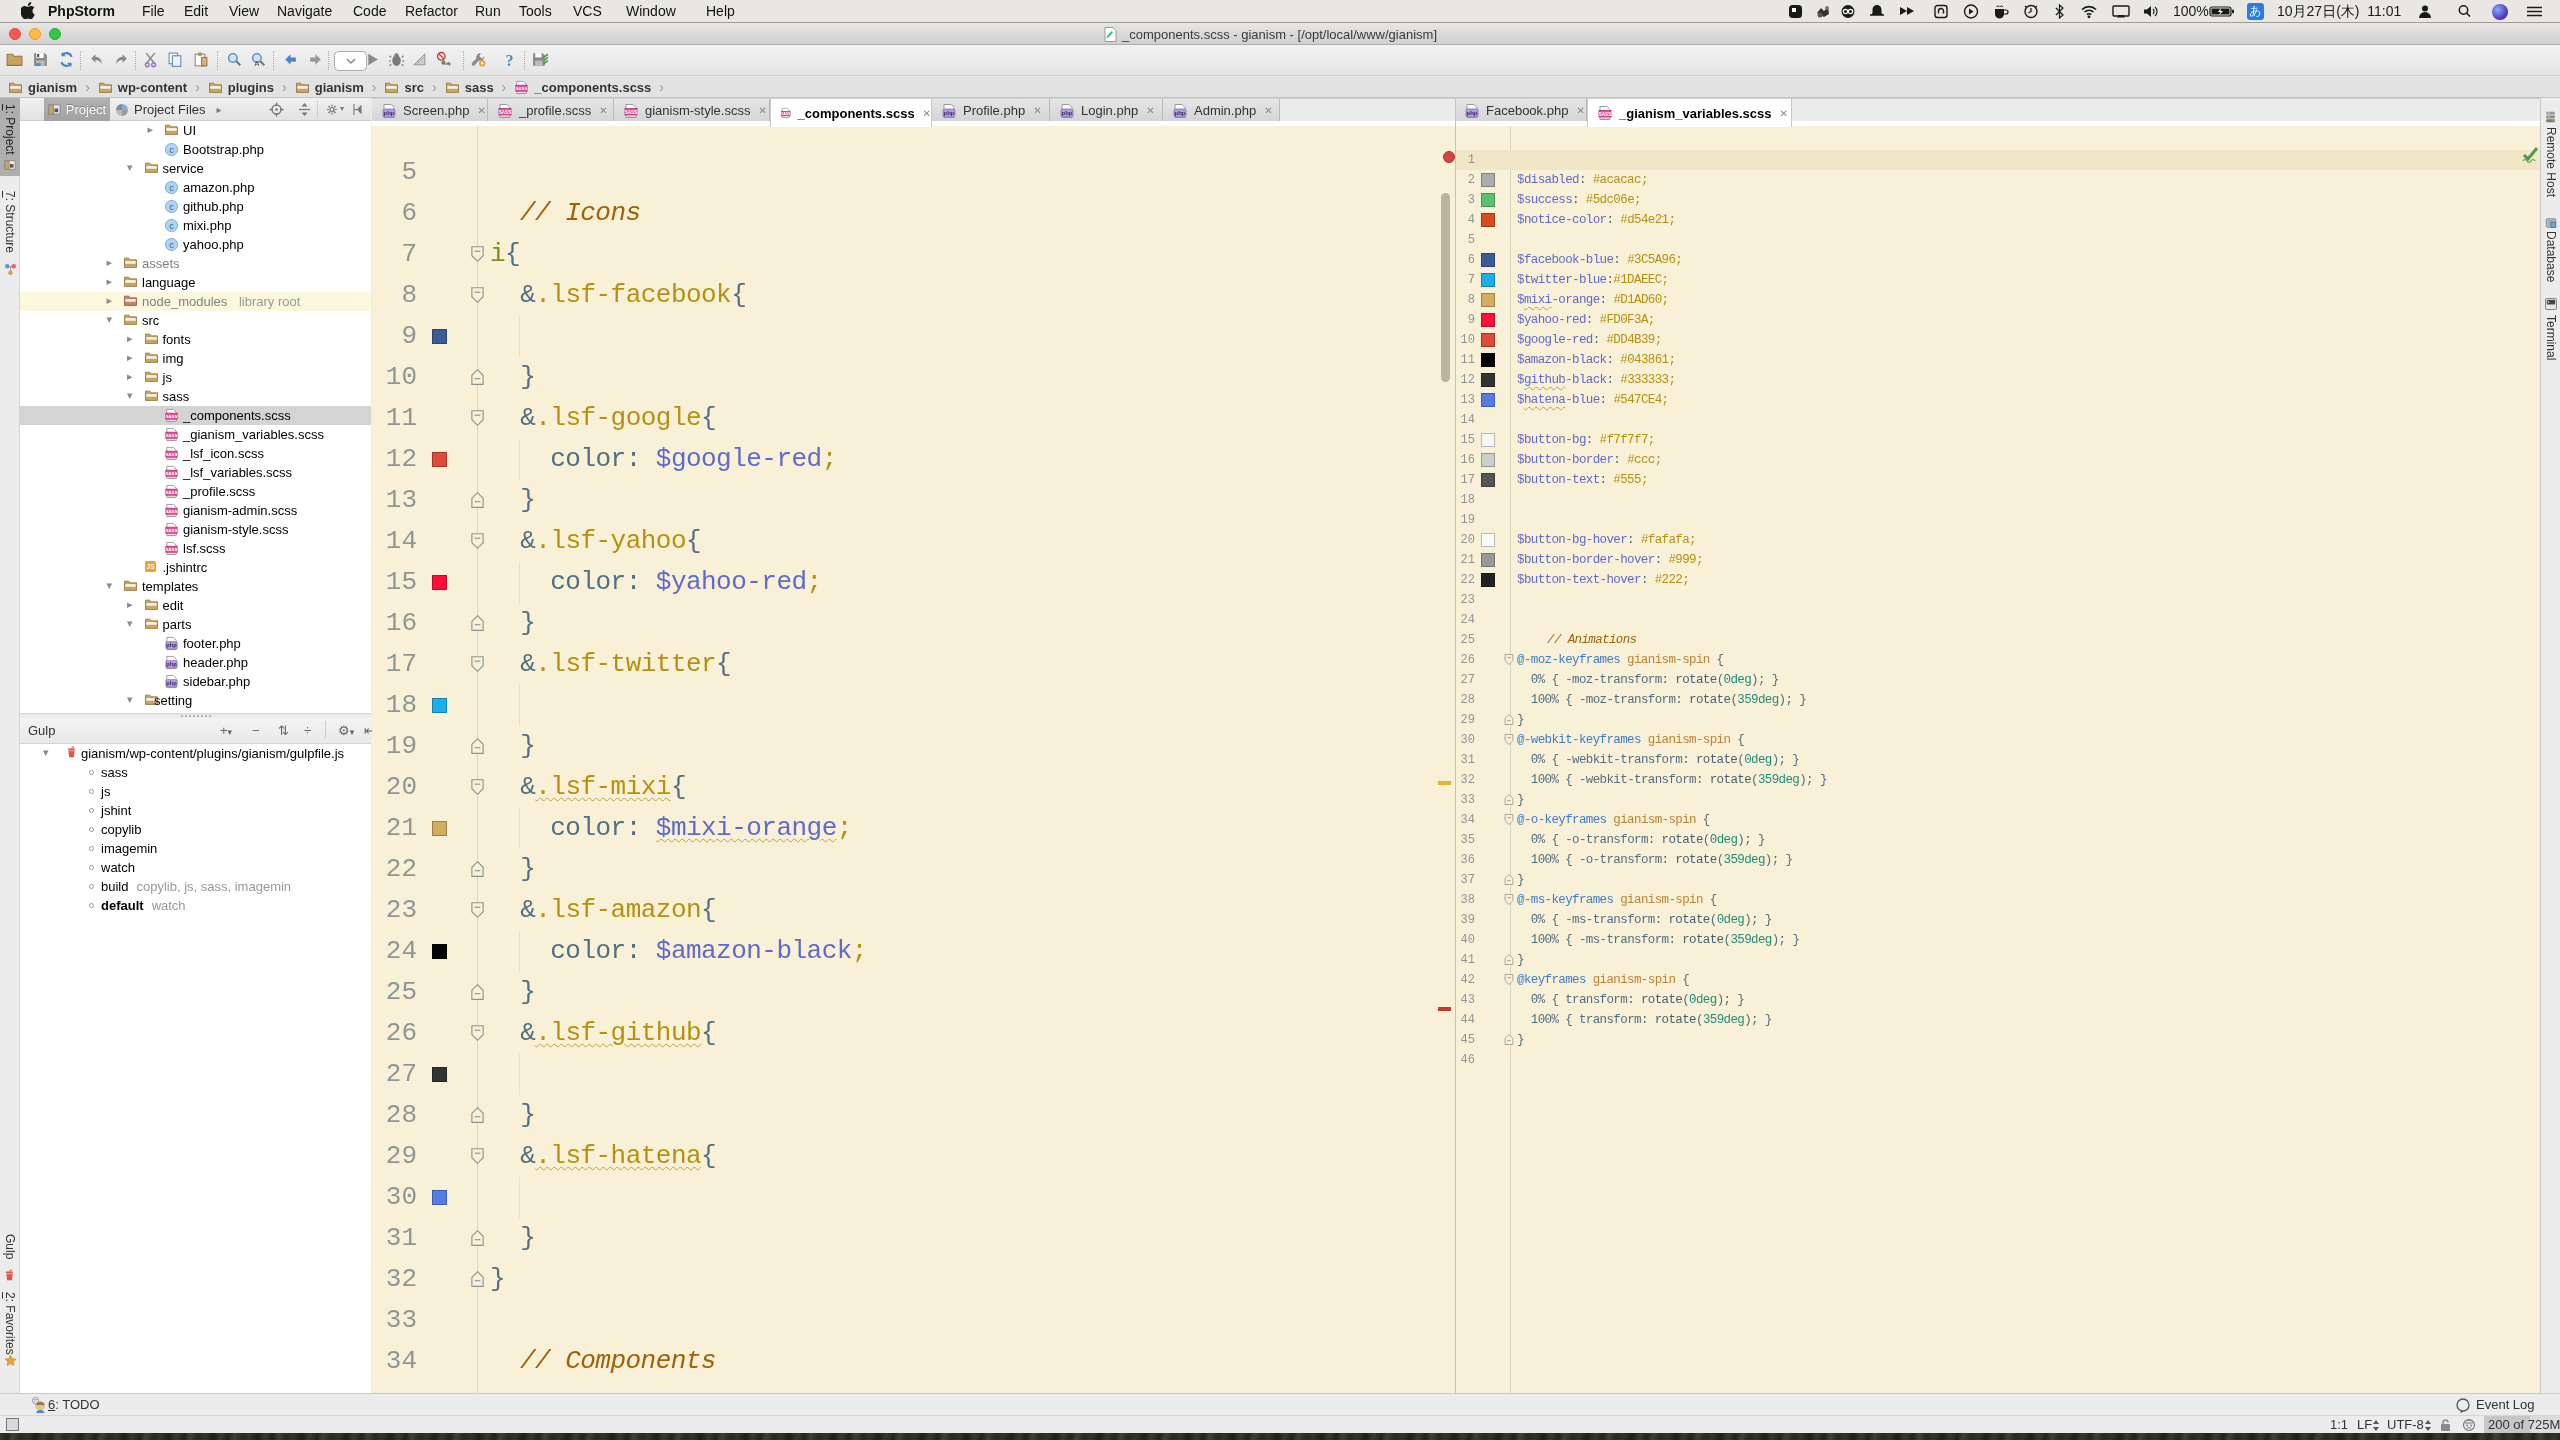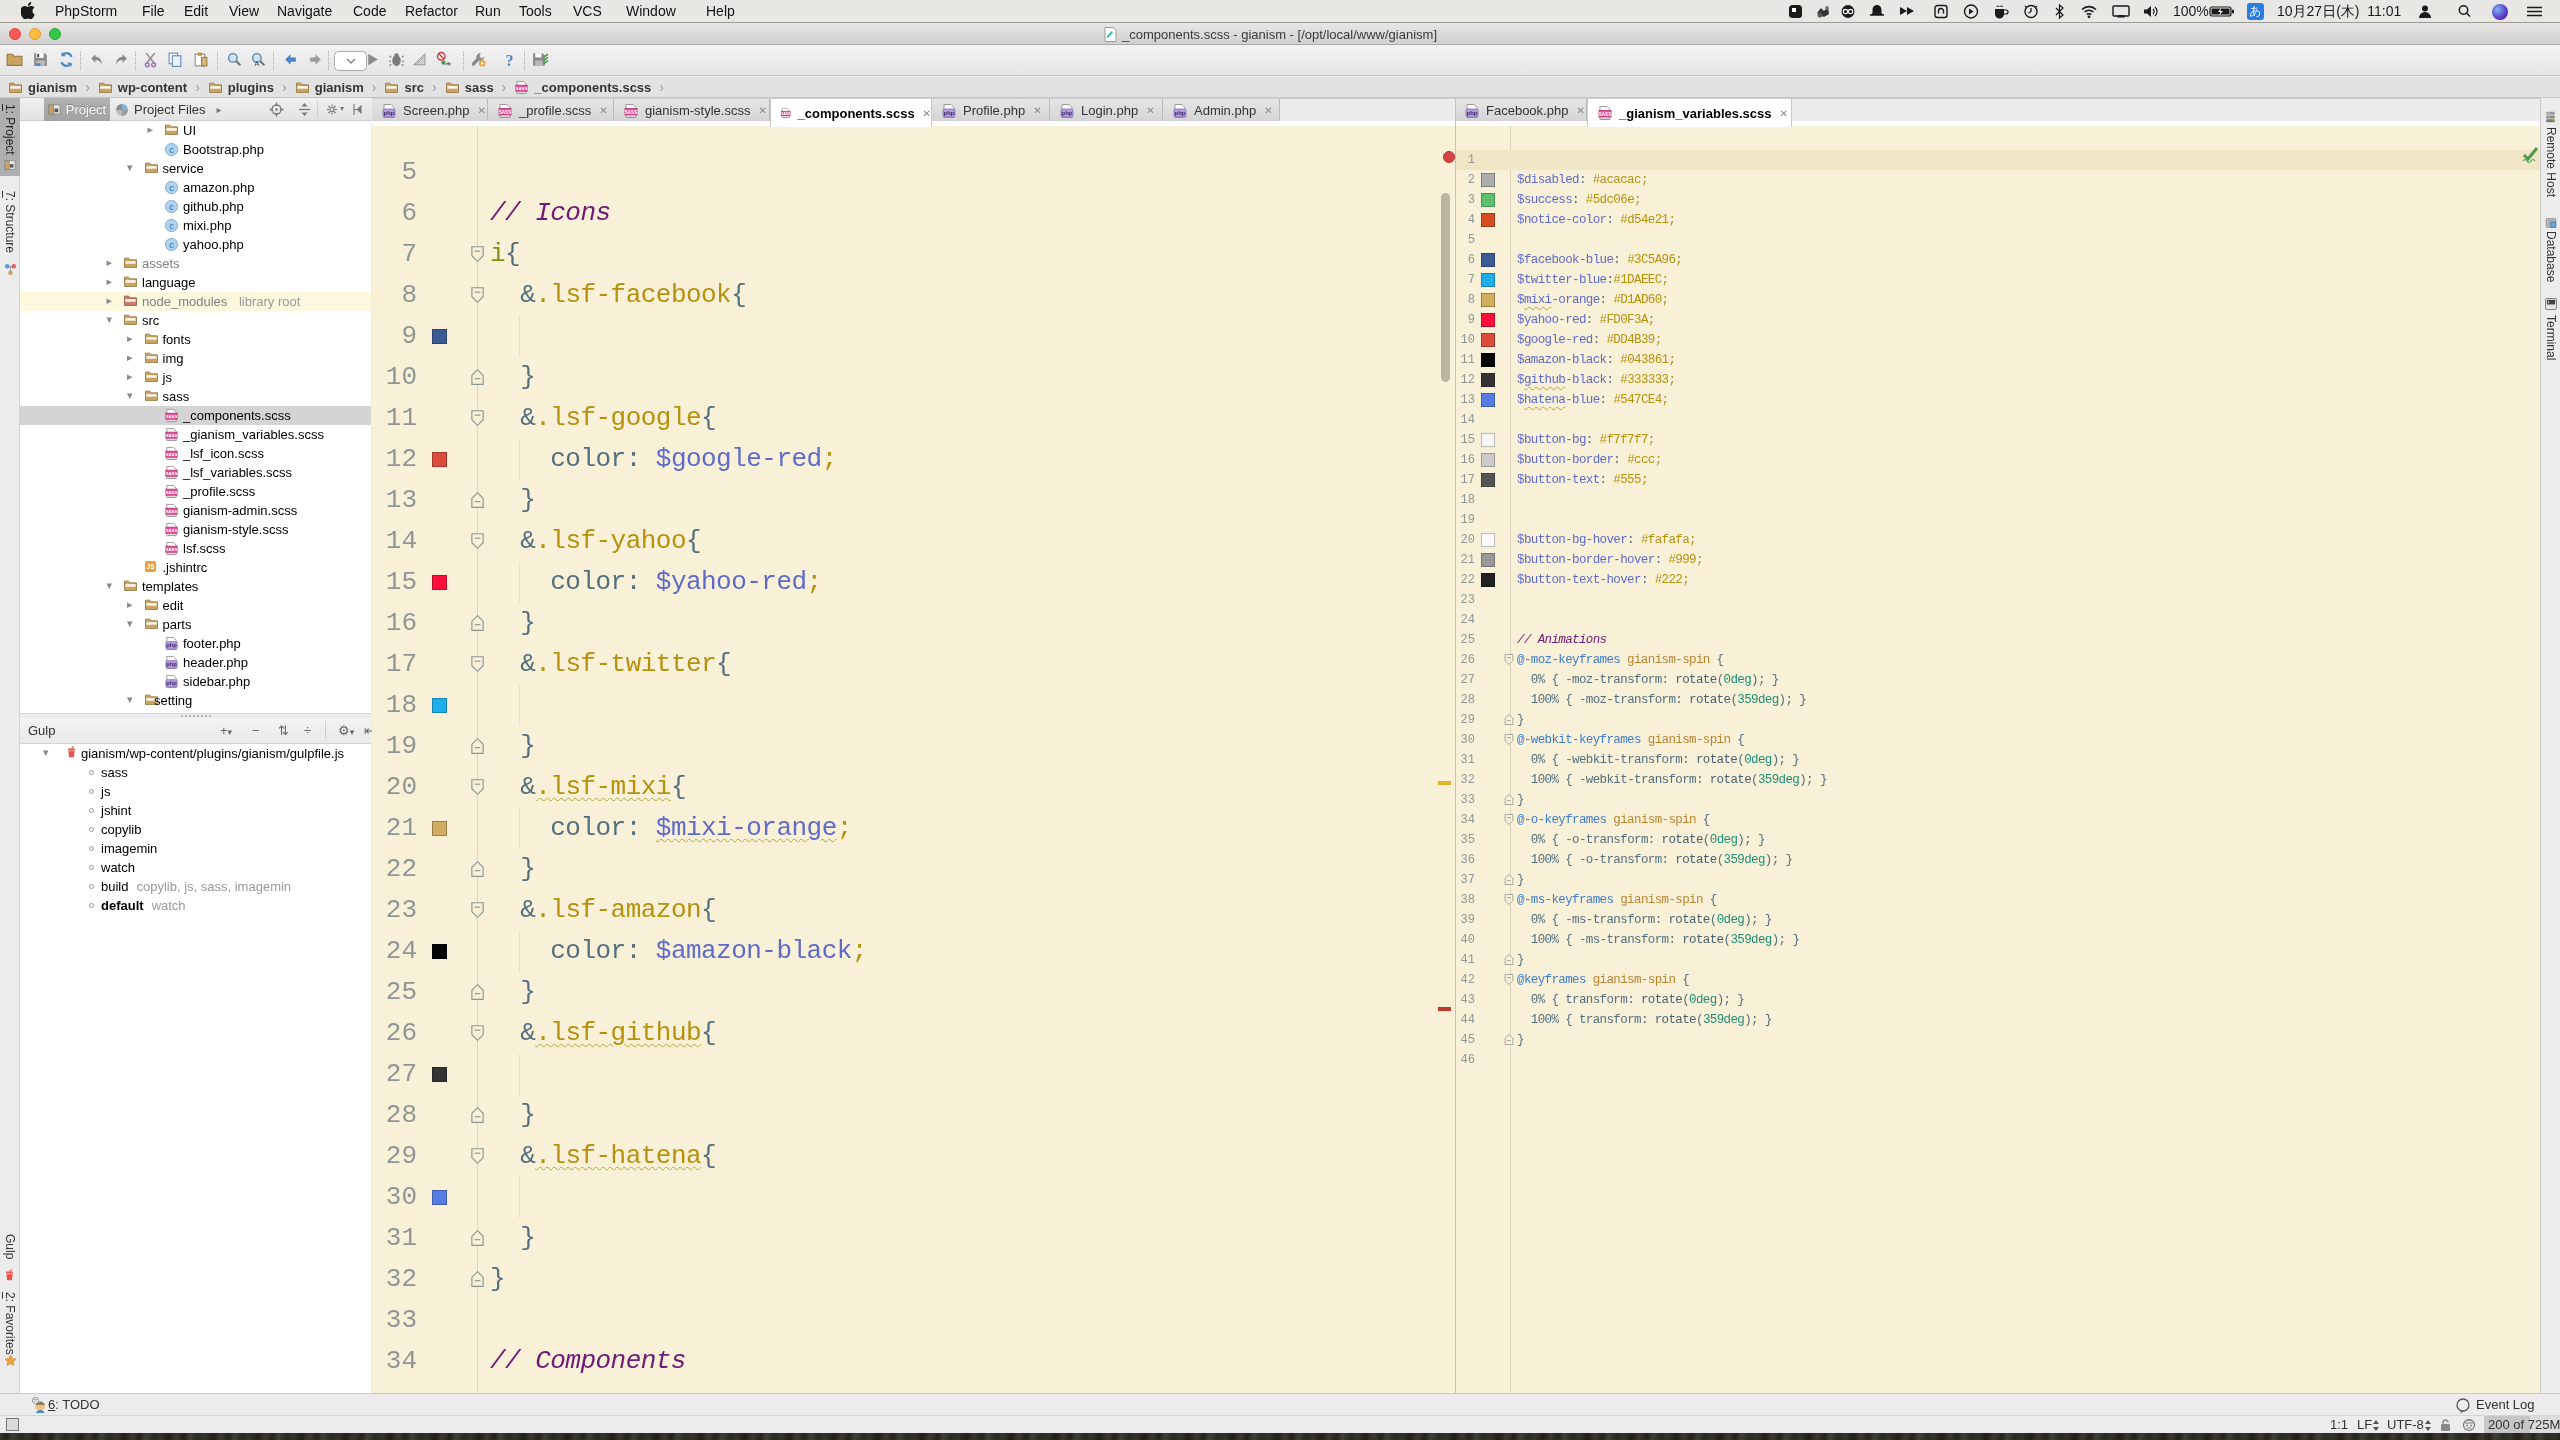--- a/index.html
+++ b/index.html
@@ -61,21 +61,21 @@
 #divider { left:1455px; top:98px; width:1px; height:1295px; background:#C2C2C2; z-index:4; }
 .num { position:absolute; left:0; width:45px; text-align:right; font-family:"Liberation Mono", monospace; font-size:26px; color:#8F9794; }
 .lcode { position:absolute; left:118px; height:41px; line-height:41px; font-family:"Liberation Mono", monospace; font-size:26px; letter-spacing:-0.53px; white-space:pre; color:#444; }
 .numr { position:absolute; left:0; width:19px; height:20px; line-height:20px; text-align:right; font-family:"Liberation Mono", monospace; font-size:12px; color:#8F9794; }
 .rcode { position:absolute; left:61px; height:20px; line-height:20px; font-family:"Liberation Mono", monospace; font-size:12.5px; letter-spacing:-0.62px; white-space:pre; color:#444; }
 .sw { position:absolute; border:1px solid rgba(0,0,0,0.25); }
 .fm { position:absolute; }
 .fm svg { display:block; }
 #gutsepl { position:absolute; left:105px; top:0; width:1px; height:1267px; background:#DCD4BC; }
 #gutsepr { position:absolute; left:54px; top:0; width:1px; height:1267px; background:#DCD4BC; }
-.cm { color:#701a75; font-style:italic; }
+.cm { color:#a16207; font-style:italic;margin-left:30px; }
 .sl { color:#53707F; }
 .yw { color:#B5910E; }
 .gr { color:#7E9112; }
 .vr { color:#5F6BC8; }
 .bl { color:#3F7CCB; }
 .am { color:#BB8432; }
 .te { color:#1F8E75; }
 .fn { color:#47626F; }
 .pr { color:#53707F; }
 .pc { color:#53707F; }
@@ -83,21 +83,21 @@
 
 #todobar { left:0; top:1393px; width:2560px; height:22px; background:#ECECEC; border-top:1px solid #C9C9C9; font-size:13px; color:#333; }
 #statusbar { left:0; top:1415px; width:2560px; height:18px; background:#ECECEC; border-top:1px solid #D5D5D5; font-size:13px; color:#333; white-space:nowrap; }
 #wallpaper { left:0; top:1433px; width:2560px; height:7px; background:#33322a; }
 </style></head>
 <body>
 <div class="abs" id="menubar">
   <svg style="position:absolute;left:21px;top:2px" width="14" height="17" viewBox="0 0 14 17">
       <path d="M11.5 9 c0-2.2 1.8-3.3 1.9-3.4 -1-1.5-2.6-1.7-3.2-1.7 -1.4-.1-2.7.8-3.4.8 -.7 0-1.8-.8-3-.8 -1.5 0-2.9.9-3.7 2.2 -1.6 2.7-.4 6.8 1.1 9 .7 1.1 1.6 2.3 2.8 2.2 1.1 0 1.5-.7 2.9-.7 1.4 0 1.7.7 2.9.7 1.2 0 2-1.1 2.7-2.2 .9-1.2 1.2-2.4 1.2-2.5 0 0-2.2-.9-2.2-3.6z M9.4 2.7 c.6-.8 1-1.8.9-2.7 -.9 0-1.9.6-2.5 1.3 -.6.6-1 1.7-.9 2.6 1 .1 1.9-.5 2.5-1.2z" fill="#1a1a1a"></path>
     </svg>
-  <span style="position:absolute;left:55px;font-weight:normal;">PhpStorm</span>
+  <span style="position:absolute;left:48px;font-weight:bold;">PhpStorm</span>
     <span style="position:absolute;left:142px;">File</span>
     <span style="position:absolute;left:184px;">Edit</span>
     <span style="position:absolute;left:229px;">View</span>
     <span style="position:absolute;left:277px;">Navigate</span>
     <span style="position:absolute;left:353px;">Code</span>
     <span style="position:absolute;left:405px;">Refactor</span>
     <span style="position:absolute;left:475px;">Run</span>
     <span style="position:absolute;left:519px;">Tools</span>
     <span style="position:absolute;left:573px;">VCS</span>
     <span style="position:absolute;left:626px;">Window</span>

